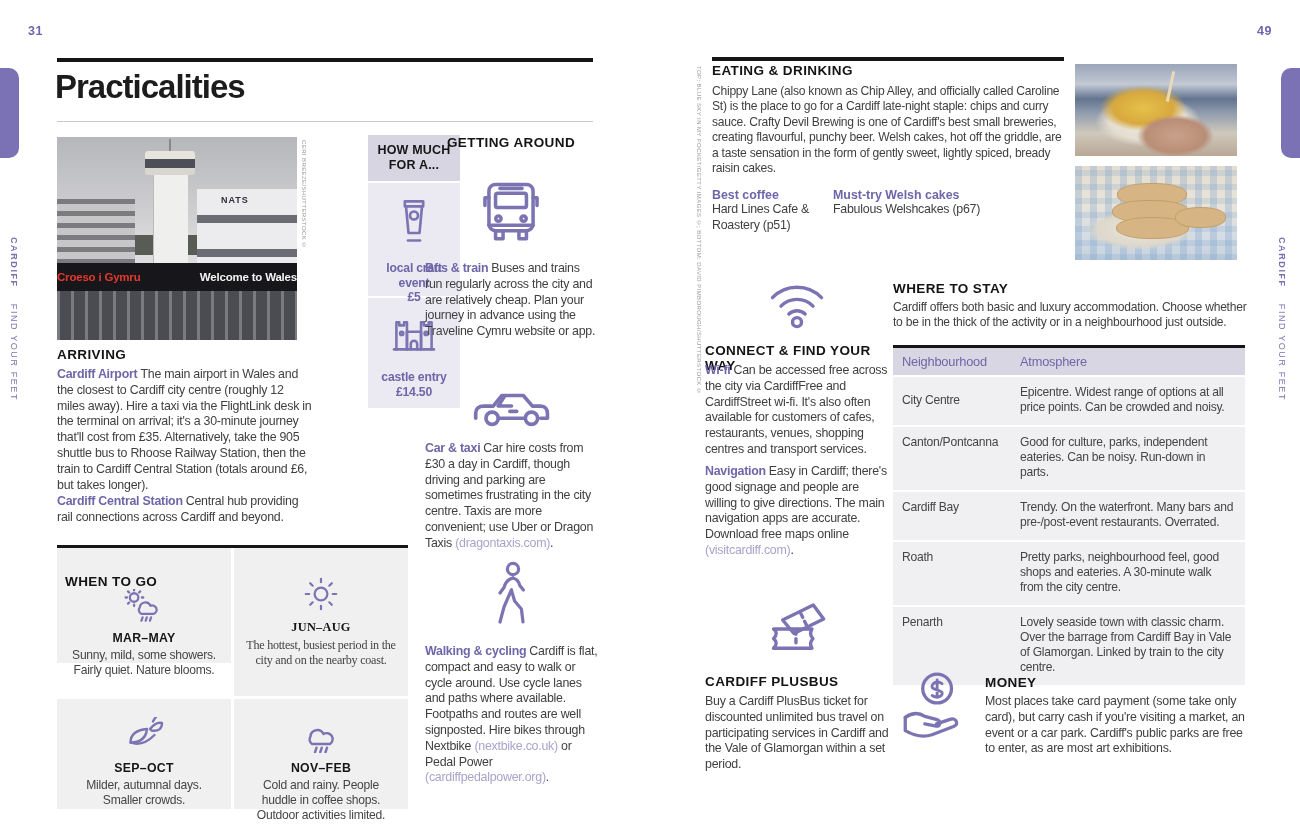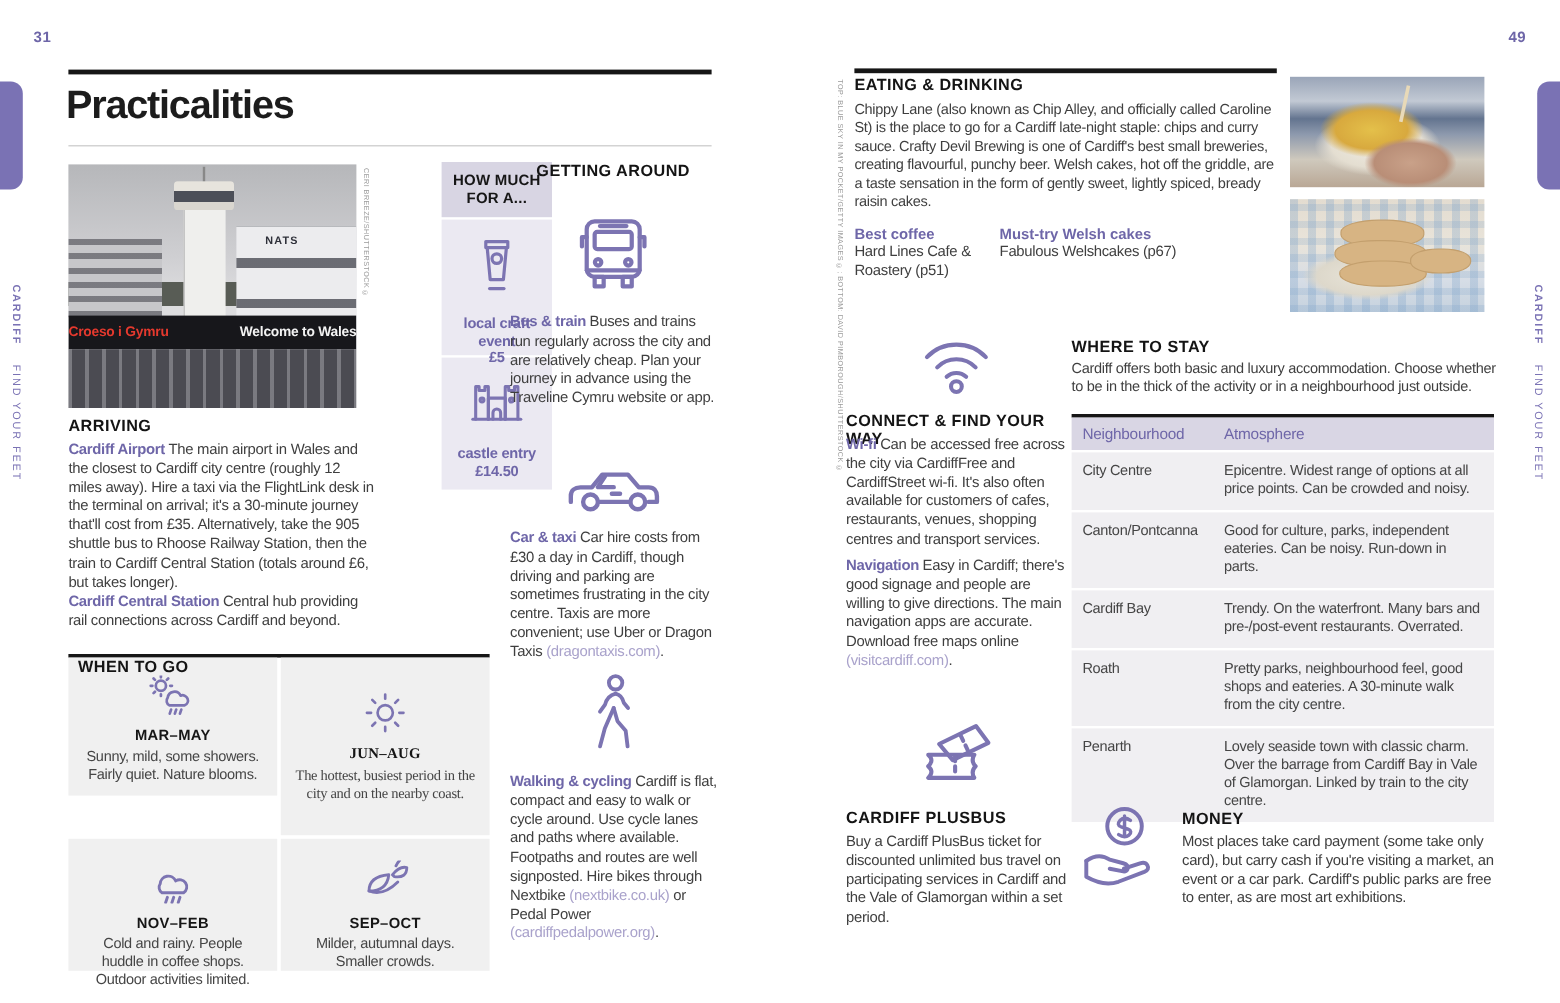--- a/index.html
+++ b/index.html
@@ -23,21 +23,21 @@
   .vtext{writing-mode:vertical-rl;font-size:9px;font-weight:bold;color:#7a72b4;letter-spacing:1.6px;white-space:nowrap;}
   .vcredit{writing-mode:vertical-rl;font-size:6px;color:#9a9a9a;letter-spacing:.4px;white-space:nowrap;line-height:7px;}
   
   .hm-head{background:#d8d5e3;width:92px;text-align:center;font-weight:bold;color:#161616;
            font-size:12.5px;line-height:15px;letter-spacing:.2px;padding:8px 4px;box-sizing:border-box;}
   .hm-cell{background:#ebe9f2;width:92px;margin-top:2px;text-align:center;box-sizing:border-box;padding:14px 4px 12px;}
   .hm-label{font-weight:bold;color:#6e66a8;font-size:12.2px;line-height:14.5px;letter-spacing:-.2px;margin-top:8px;}
   
   .wtg{border-top:3px solid #161616;width:351px;background:#fff;}
   .wtg-grid{display:grid;grid-template-columns:174px 174px;gap:3px;padding-top:0;}
-  .wtg-cell{background:#f0f0f0;text-align:center;box-sizing:border-box;padding:2px 12px 12px;}
+  .wtg-cell{background:#f0f0f0;text-align:center;box-sizing:border-box;padding:28px 12px 12px;}
   .wtg-label{font-weight:bold;color:#161616;font-size:12.3px;letter-spacing:.3px;margin-top:4px;}
   .wtg-text{font-size:12.1px;line-height:14.8px;letter-spacing:-.25px;color:#454545;margin-top:3px;}
   
   .icon svg{stroke:#7c74b2;fill:none;stroke-width:1.6;stroke-linecap:round;stroke-linejoin:round;}
   
   .stay-table{width:352px;border-top:3px solid #161616;}
   .stay-hrow{display:flex;background:#d9d6e4;padding:6px 6px 6px 9px;box-sizing:border-box;}
   .stay-row{display:flex;background:#f0eff2;padding:8px 8px 10px 9px;margin-top:2px;box-sizing:border-box;}
   .stay-c1{width:118px;flex:0 0 118px;}
   .stay-c2{flex:1;}
@@ -126,38 +126,38 @@
             <circle cx="13" cy="13" r="4.6"></circle>
             <path d="M13 4.5V2M13 21.5V24M4.5 13H2M21.5 13H24M7 7L5.2 5.2M19 7l1.8-1.8M7 19l-1.8 1.8M19 19l1.8 1.8"></path>
           </svg>
         </span>
         <div class="wtg-label">JUN–AUG</div>
         <div class="wtg-text">The hottest, busiest period in the city and on the nearby coast.</div>
       </div>
       <div class="wtg-cell" style="height:110px;padding-top:18px;">
         <span class="icon">
           <svg width="42" height="36" viewBox="0 0 28 24">
-            <path d="M7 13a4.5 4.5 0 0 1 8.6-1.6A3.4 3.4 0 0 1 20 18H8a3.6 3.6 0 0 1-1-5z"></path>
-            <path d="M11 20.5l-1 3M14.5 20.5l-1 3M18 20.5l-1 3"></path>
-          </svg>
-        </span>
-        <div class="wtg-label">NOV–FEB</div>
-        <div class="wtg-text">Cold and rainy. People huddle in coffee shops. Outdoor activities limited.</div>
-      </div>
-      <div class="wtg-cell" style="height:110px;padding-top:18px;">
-        <span class="icon">
-          <svg width="42" height="36" viewBox="0 0 28 24">
             <path d="M5 17q0-8 11-9-1 9-11 9z"></path>
             <path d="M18 8q4-5 8-4 0 6-7 5z"></path>
             <path d="M20 3q1-2 2-3"></path>
             <path d="M5 17q8 3 16-5"></path>
           </svg>
         </span>
         <div class="wtg-label">SEP–OCT</div>
         <div class="wtg-text">Milder, autumnal days. Smaller crowds.</div>
+      </div>
+      <div class="wtg-cell" style="height:110px;padding-top:18px;">
+        <span class="icon">
+          <svg width="42" height="36" viewBox="0 0 28 24">
+            <path d="M7 13a4.5 4.5 0 0 1 8.6-1.6A3.4 3.4 0 0 1 20 18H8a3.6 3.6 0 0 1-1-5z"></path>
+            <path d="M11 20.5l-1 3M14.5 20.5l-1 3M18 20.5l-1 3"></path>
+          </svg>
+        </span>
+        <div class="wtg-label">NOV–FEB</div>
+        <div class="wtg-text">Cold and rainy. People huddle in coffee shops. Outdoor activities limited.</div>
       </div>
     </div>
   </div>
 
   <div class="abs" style="left:324px;top:135px;margin-left:44px;">
     <div class="hm-head">HOW MUCH FOR A...</div>
     <div class="hm-cell" style="height:113px;">
       <span class="icon">
         <svg width="40" height="52" viewBox="0 0 24 30">
           <path d="M6.5 2h11v3h-11z"></path>
@@ -286,21 +286,21 @@
   <div class="abs sec-h" style="left:705px;top:674px;">CARDIFF PLUSBUS</div>
   <div class="abs body-txt" style="left:705px;top:694px;width:184px;">Buy a Cardiff PlusBus ticket for discounted unlimited bus travel on participating services in Cardiff and the Vale of Glamorgan within a set period.</div>
 
   <div class="abs sec-h" style="left:893px;top:281px;">WHERE TO STAY</div>
   <div class="abs body-txt" style="left:893px;top:300px;width:354px;font-size:12.1px;line-height:15.2px;">Cardiff offers both basic and luxury accommodation. Choose whether to be in the thick of the activity or in a neighbourhood just outside.</div>
   <div class="abs stay-table" style="left:893px;top:345px;">
     <div class="stay-hrow">
       <div class="stay-c1 stay-hcell">Neighbourhood</div>
       <div class="stay-c2 stay-hcell">Atmosphere</div>
     </div>
-    <div class="stay-row" style="min-height:40px;">
+    <div class="stay-row" style="min-height:40px;align-items:center;">
       <div class="stay-c1 small-txt">City Centre</div>
       <div class="stay-c2 small-txt">Epicentre. Widest range of options at all price points. Can be crowded and noisy.</div>
     </div>
     <div class="stay-row" style="min-height:40px;">
       <div class="stay-c1 small-txt">Canton/Pontcanna</div>
       <div class="stay-c2 small-txt">Good for culture, parks, independent eateries. Can be noisy. Run-down in parts.</div>
     </div>
     <div class="stay-row" style="min-height:40px;">
       <div class="stay-c1 small-txt">Cardiff Bay</div>
       <div class="stay-c2 small-txt">Trendy. On the waterfront. Many bars and pre-/post-event restaurants. Overrated.</div>

